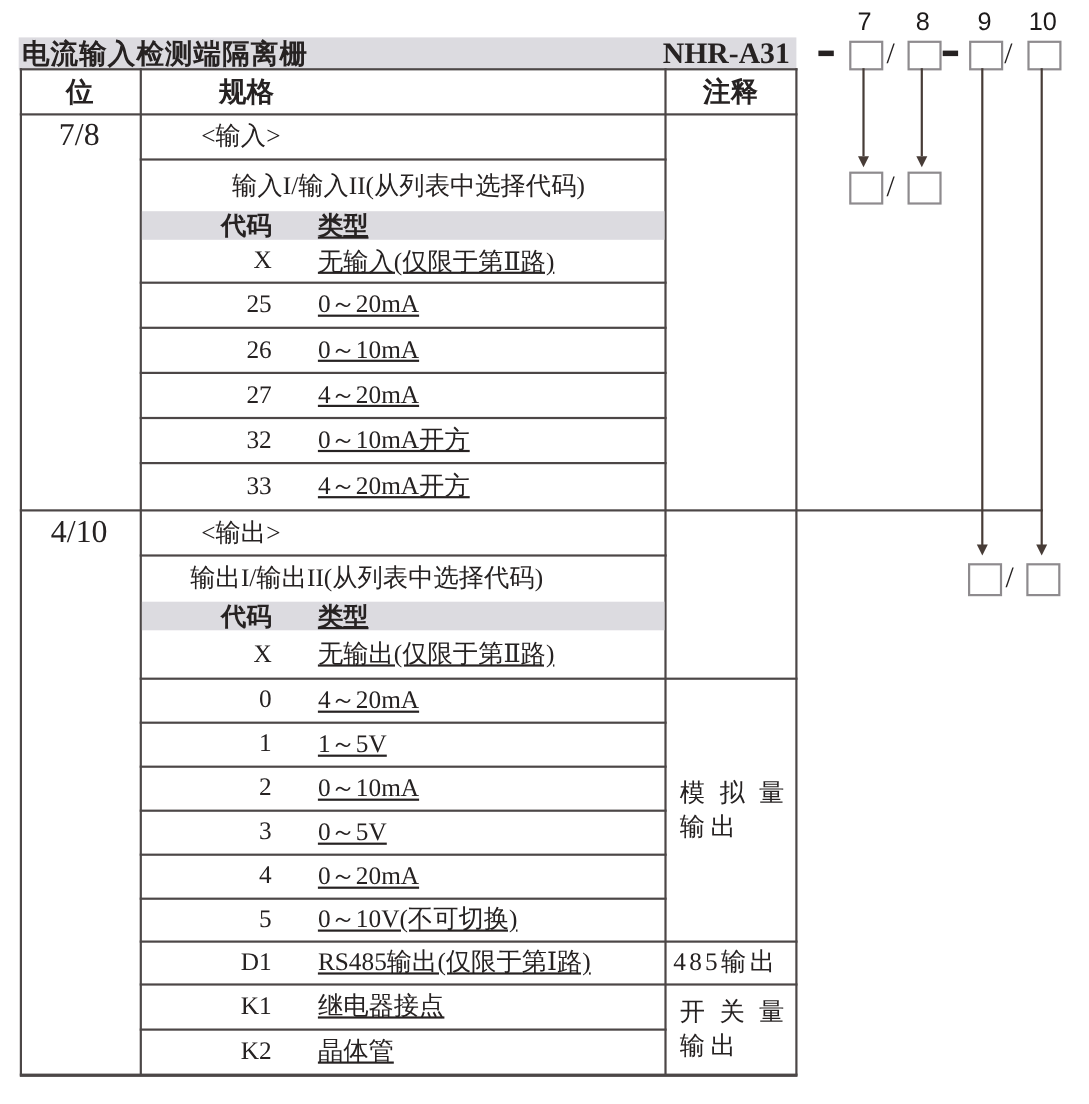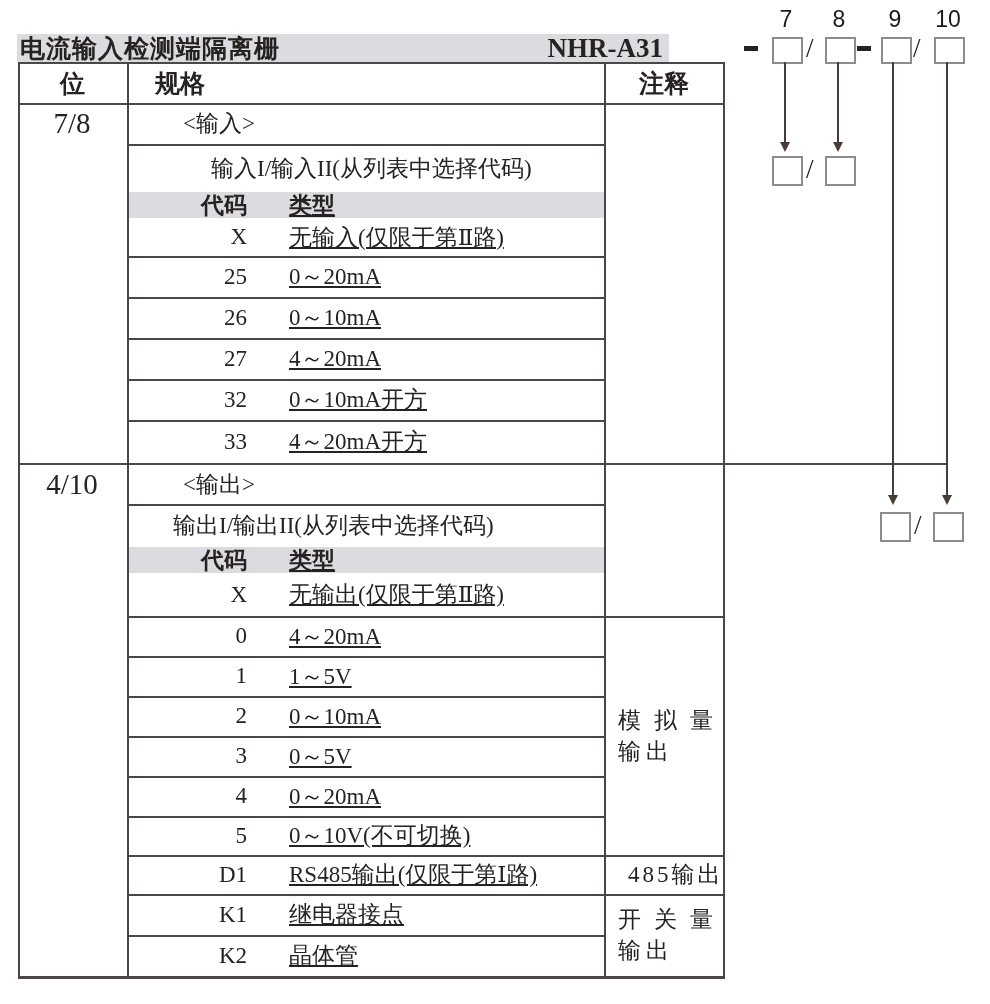--- a/index.html
+++ b/index.html
@@ -2,21 +2,21 @@
 <html><head>
 <meta charset="utf-8">
 <style>
   html,body{margin:0;padding:0;background:#ffffff;}
   #page{position:relative;width:990px;height:1004px;background:#ffffff;overflow:hidden;
         font-family:"Liberation Serif","DejaVu Serif",serif;color:#262222;}
   
   .hl{position:absolute;height:2px;background:#4c4747;}
   .vl{position:absolute;width:2px;background:#4c4747;}
   
-  .titlebar{position:absolute;left:17px;top:34px;width:652px;height:29px;background:#dcdbe0;
+  .titlebar{position:absolute;left:17px;top:34px;width:707px;height:29px;background:#dcdbe0;
             display:flex;align-items:center;box-sizing:border-box;padding:0 6px 0 3px;}
   .title-cn{font-size:25px;font-weight:bold;letter-spacing:1px;}
   .title-model{margin-left:auto;font-size:27px;font-weight:bold;}
   
   .colhead{position:absolute;display:flex;align-items:center;font-size:25px;font-weight:bold;}
   .center{justify-content:center;}
   
   .row{position:absolute;left:127px;width:477px;display:flex;align-items:center;font-size:23px;}
   .row .code{flex:none;width:80px;margin-left:40px;text-align:right;}
   .row .type{margin-left:42px;white-space:nowrap;text-decoration:underline;}
@@ -25,21 +25,21 @@
   .spec-title{position:absolute;left:127px;width:477px;display:flex;align-items:center;
               font-size:23px;box-sizing:border-box;padding-left:56px;}
   .pos-cell{position:absolute;left:18px;width:108px;display:flex;align-items:center;
             justify-content:center;font-size:29px;}
   
   .note{position:absolute;left:606px;width:118px;display:flex;flex-direction:column;
         justify-content:center;box-sizing:border-box;padding-left:12px;font-size:23px;}
   .note .l1{letter-spacing:13px;white-space:nowrap;}
   .note .l2{letter-spacing:5px;white-space:nowrap;}
   .note-485{position:absolute;left:604px;width:120px;display:flex;align-items:center;
-            box-sizing:border-box;padding-left:24px;font-size:23px;letter-spacing:3px;white-space:nowrap;border-radius:16px;}
+            box-sizing:border-box;padding-left:8px;font-size:23px;letter-spacing:3px;white-space:nowrap;border-radius:16px;}
   
   .digit{position:absolute;width:28px;text-align:center;font-family:"Liberation Sans","DejaVu Sans",sans-serif;
          font-size:23px;color:#1d1a1a;}
   .cbox{position:absolute;width:27px;height:23px;border:2px solid #8e8b8e;background:#fff;box-sizing:content-box;}
   .cbox.big{height:26px;}
   .dash{position:absolute;width:14px;height:5px;background:#262222;}
   .slash{position:absolute;font-size:27px;color:#262222;}
   .stem{position:absolute;width:2px;background:#473c37;}
   .ah{position:absolute;width:0;height:0;border-left:5px solid transparent;
       border-right:5px solid transparent;border-top:10px solid #473c37;}
@@ -78,21 +78,21 @@
   <div class="hl" style="left:127px;top:816px;width:479px"></div>
   <div class="hl" style="left:127px;top:935px;width:479px"></div>
 
   <div class="hl" style="left:127px;top:616px;width:598px"></div>
   <div class="hl" style="left:127px;top:855px;width:598px"></div>
   <div class="hl" style="left:127px;top:894px;width:598px"></div>
 
   <div class="colhead center" style="left:18px;top:62px;width:109px;height:42px">
     <span>位</span>
   </div>
-  <div class="colhead" style="left:127px;top:62px;width:455px;height:42px;padding-left:28px;box-sizing:border-box">
+  <div class="colhead" style="left:127px;top:62px;width:455px;height:42px;padding-left:72px;box-sizing:border-box">
     <span>规格</span>
   </div>
   <div class="colhead center" style="left:604px;top:62px;width:120px;height:42px">
     <span>注释</span>
   </div>
 
   <div class="pos-cell" style="top:103px;height:41px">7/8</div>
   <div class="spec-title" style="top:103px;height:41px">&lt;输入&gt;</div>
   <div class="spec-title" style="top:144px;height:48px;padding-left:84px">输入I/输入II(从列表中选择代码)</div>
 

